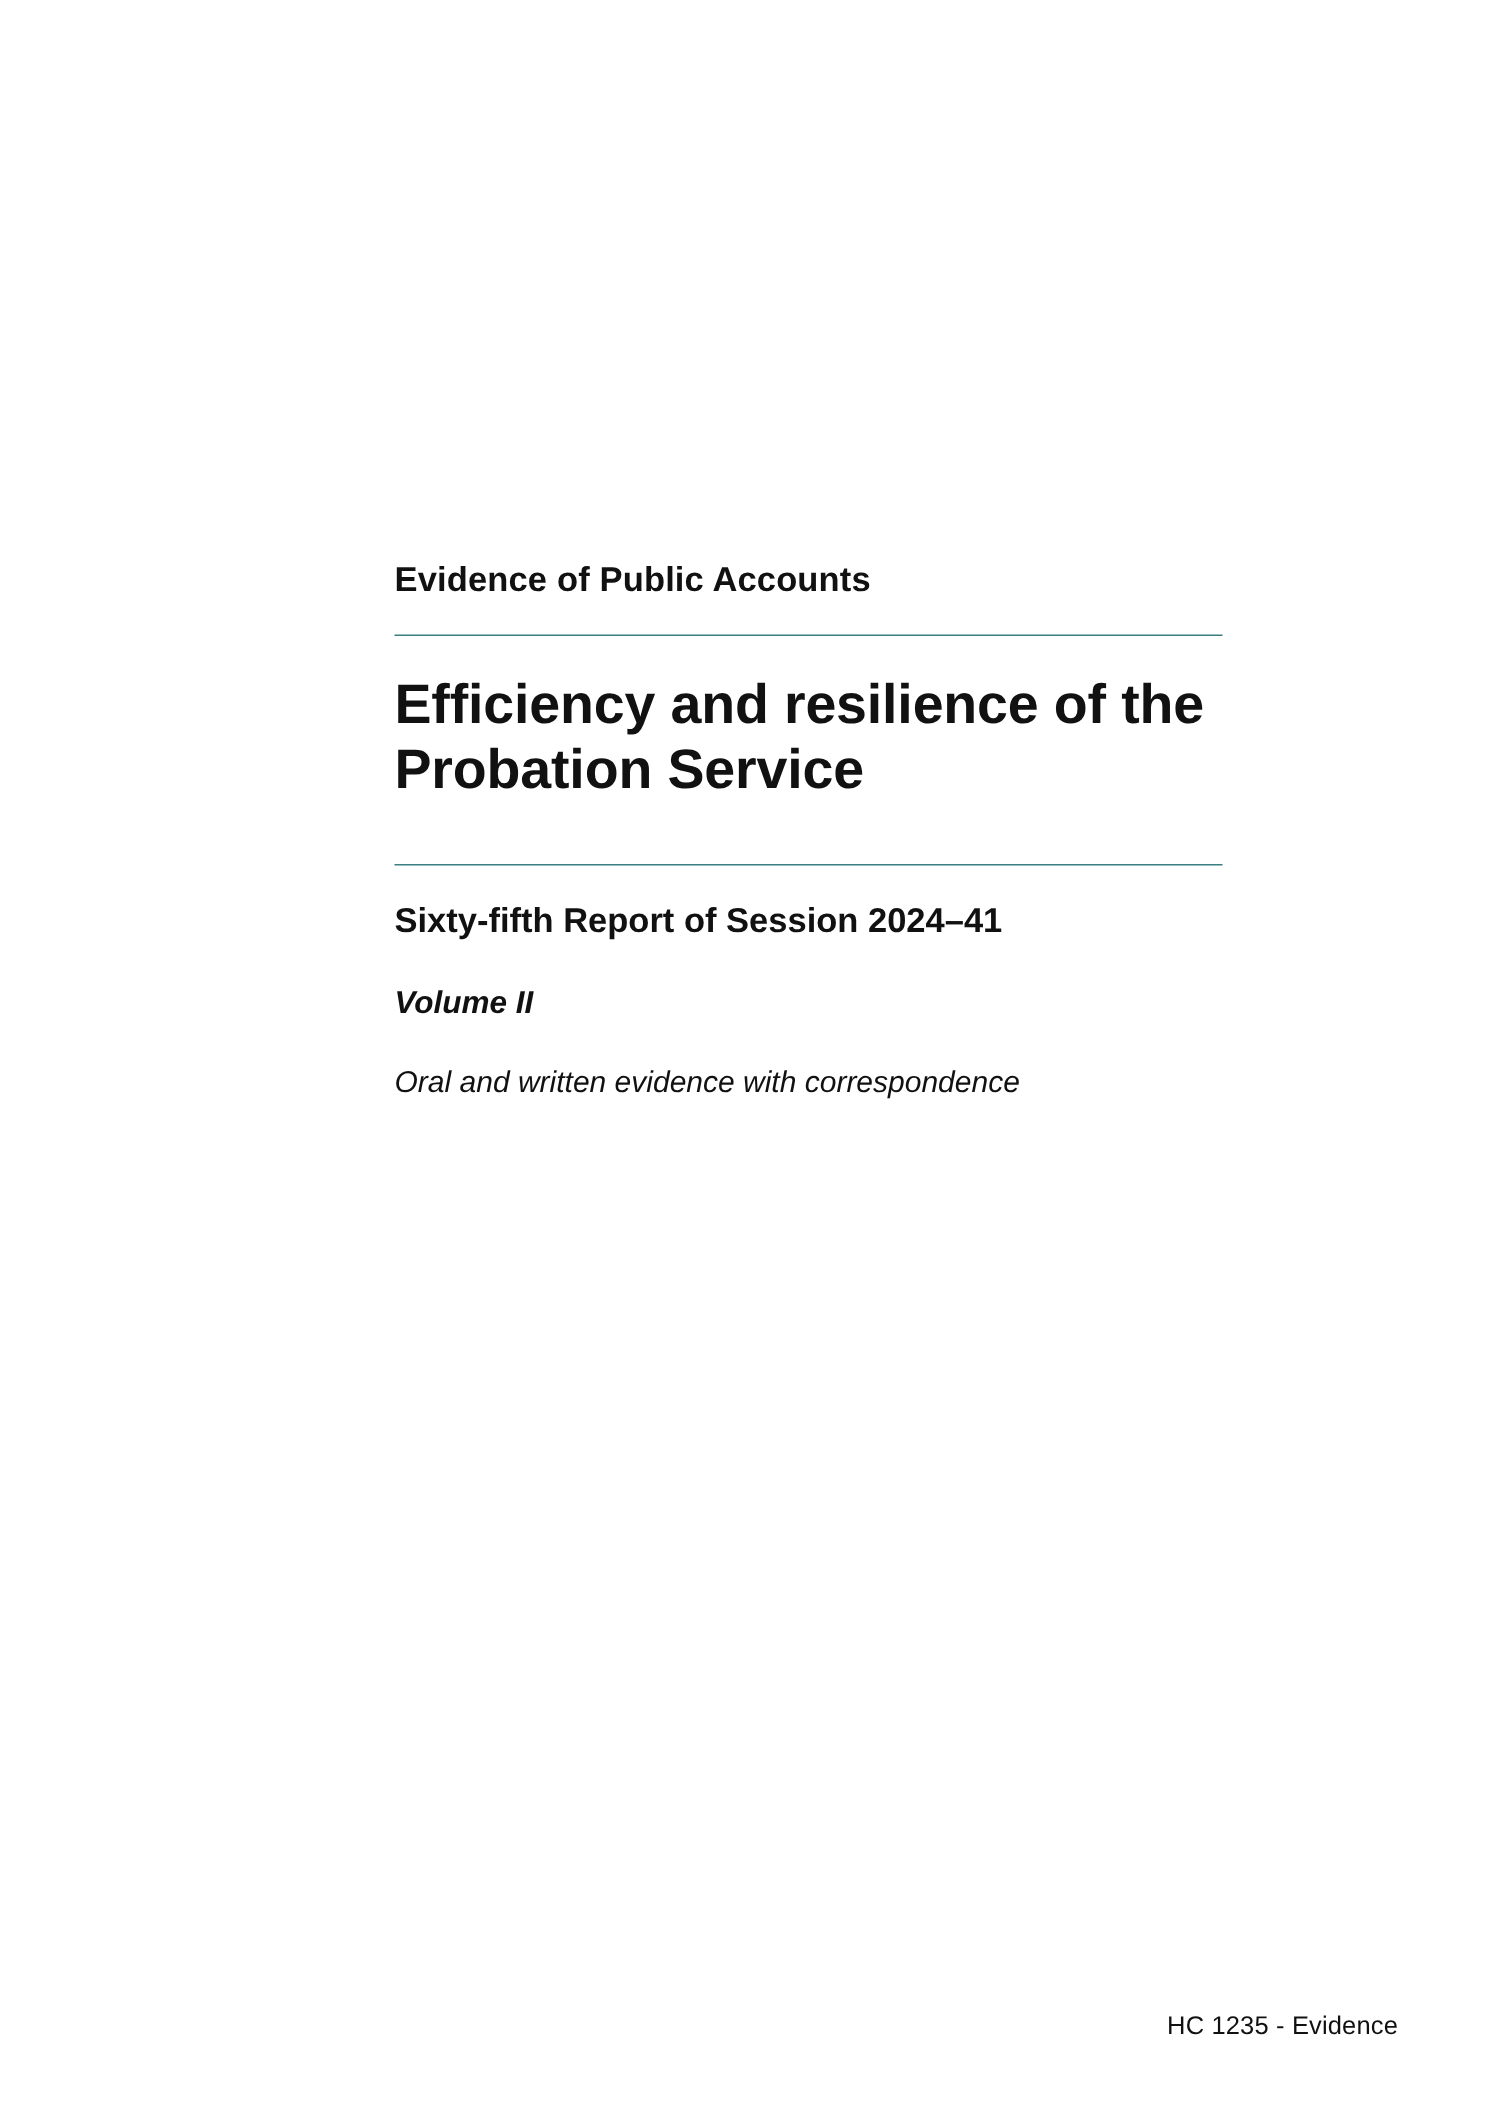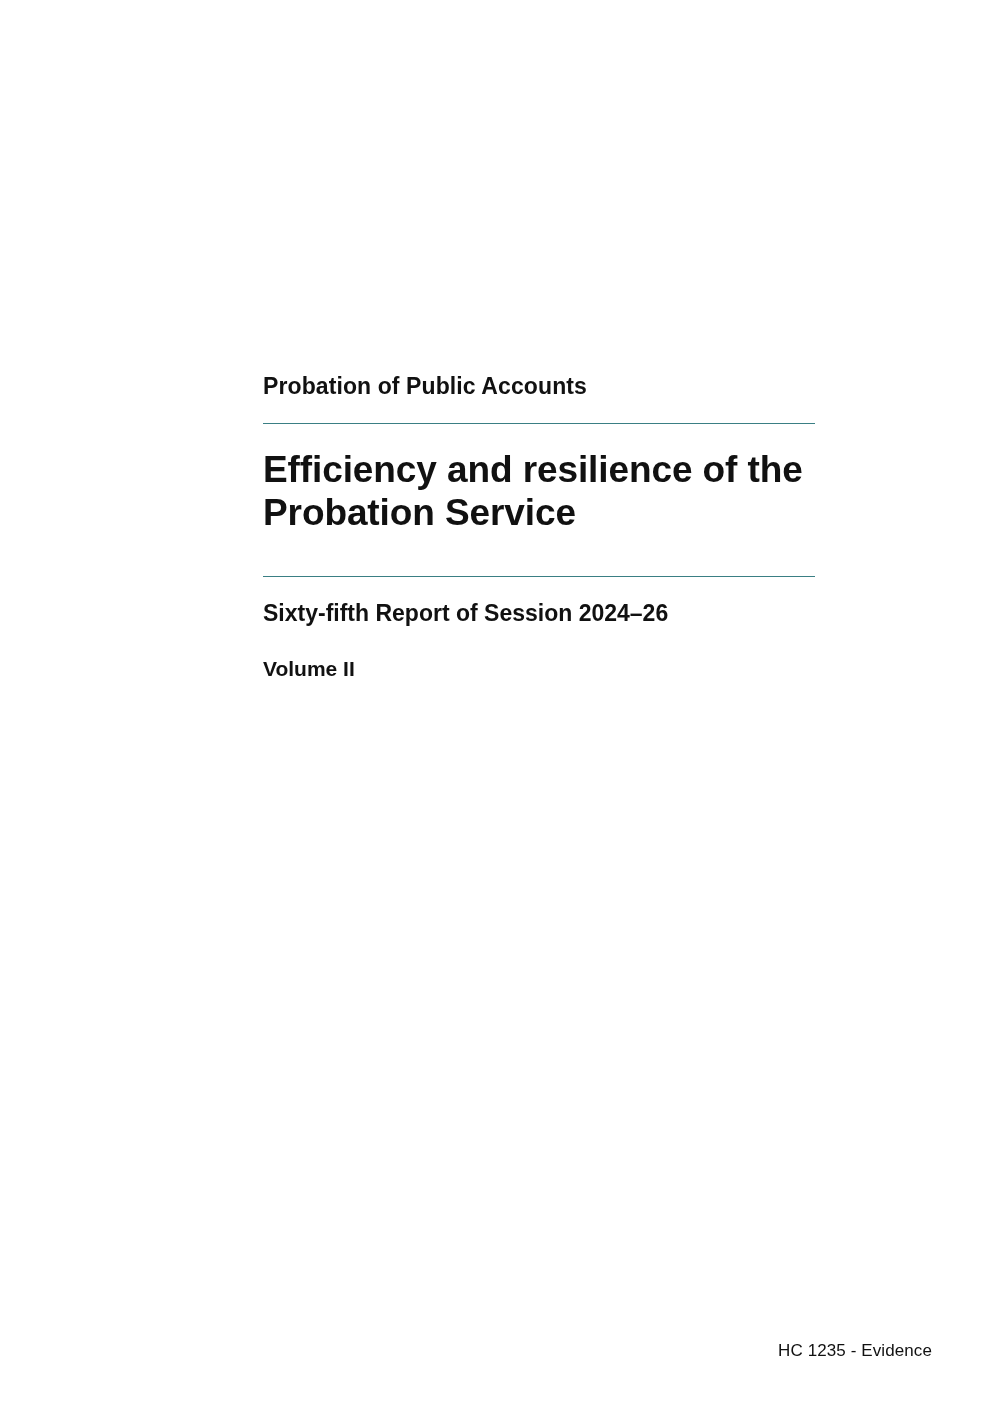--- a/index.html
+++ b/index.html
@@ -62,20 +62,21 @@
     font-size: 23px;
     font-weight: bold;
     color: #111111;
     margin: 22px 0 0 0;
     line-height: 1.3;
   }
 
   .volume-line {
     font-size: 21px;
     font-weight: bold;
+    font-style: italic;
     color: #111111;
     margin: 26px 0 0 0;
     line-height: 1.3;
   }
 
   .subtitle-line {
     font-size: 20px;
     font-style: italic;
     color: #111111;
     margin: 27px 0 0 0;
@@ -92,30 +93,31 @@
     letter-spacing: 0.1px;
   }
 </style>
 </head>
 <body>
 
 <div class="page">
 
   <div class="title-block">
 
-    <div class="committee-name">Probation of Public Accounts</div>
+    <div class="committee-name">Evidence of Public Accounts</div>
 
     <hr class="rule" style="background: rgb(58, 127, 132);">
 
     <div class="report-title">Efficiency and resilience of the Probation Service</div>
 
     <hr class="rule" style="background: rgb(58, 127, 132);">
 
-    <div class="session-line">Sixty-fifth Report of Session 2024–26</div>
+    <div class="session-line">Sixty-fifth Report of Session 2024–41</div>
 
     <div class="volume-line">Volume II</div>
 
+    <div class="subtitle-line">Oral and written evidence with correspondence</div>
 
   </div>
 
   <div class="footer-ref">HC 1235 - Evidence</div>
 
 </div>
 
 </body></html>

